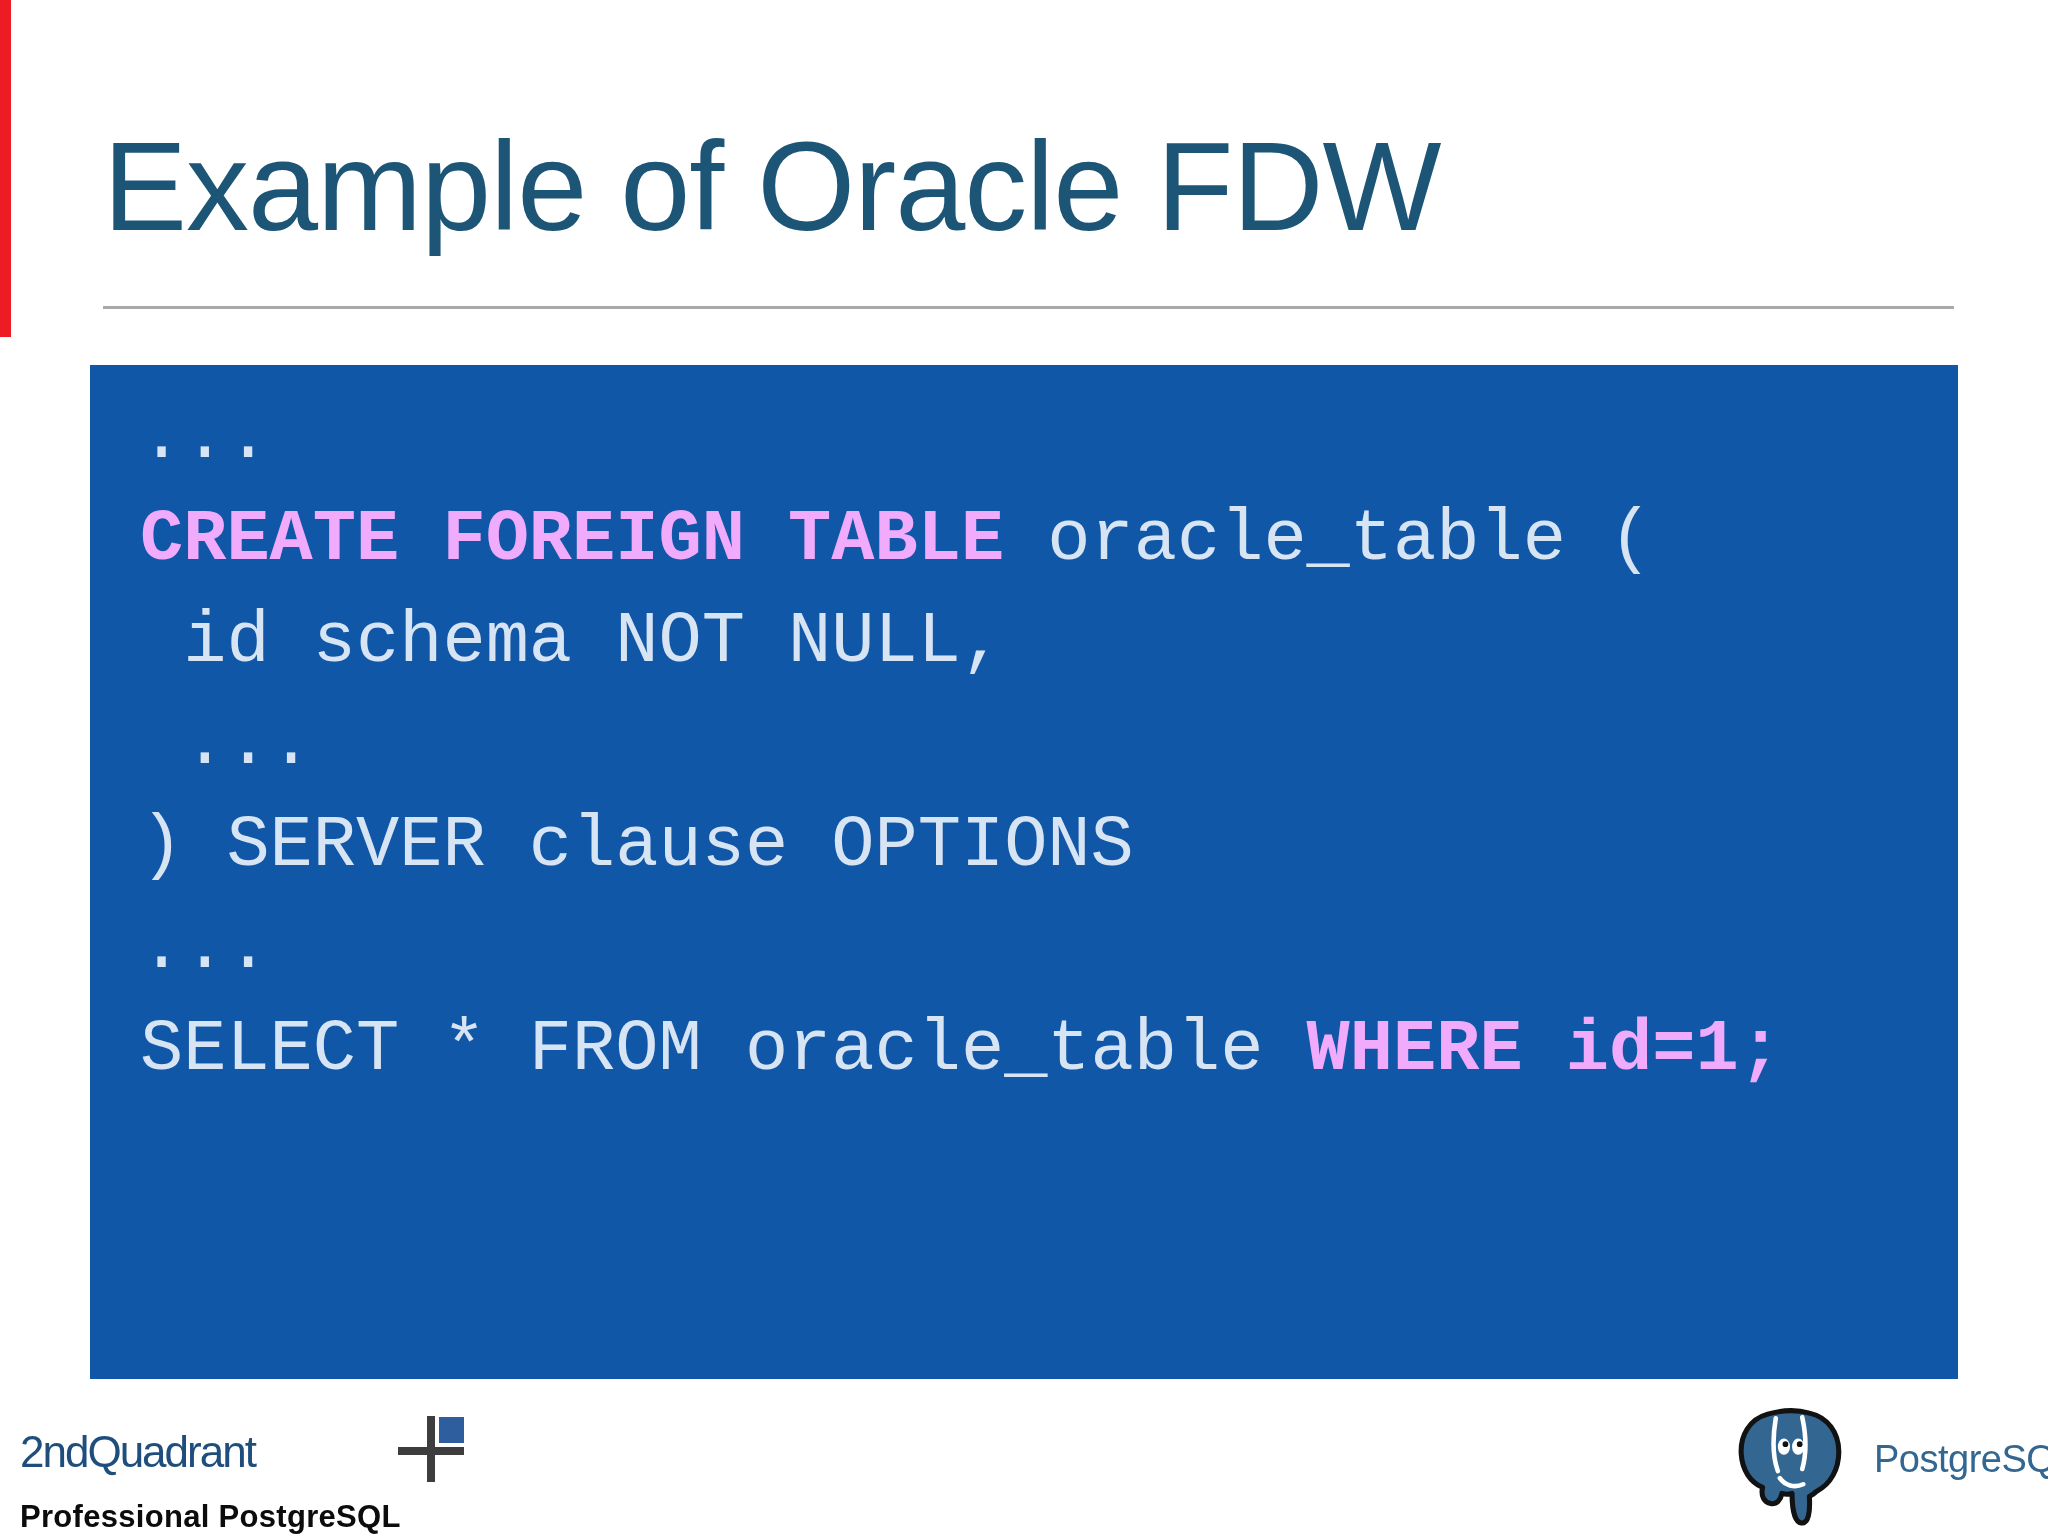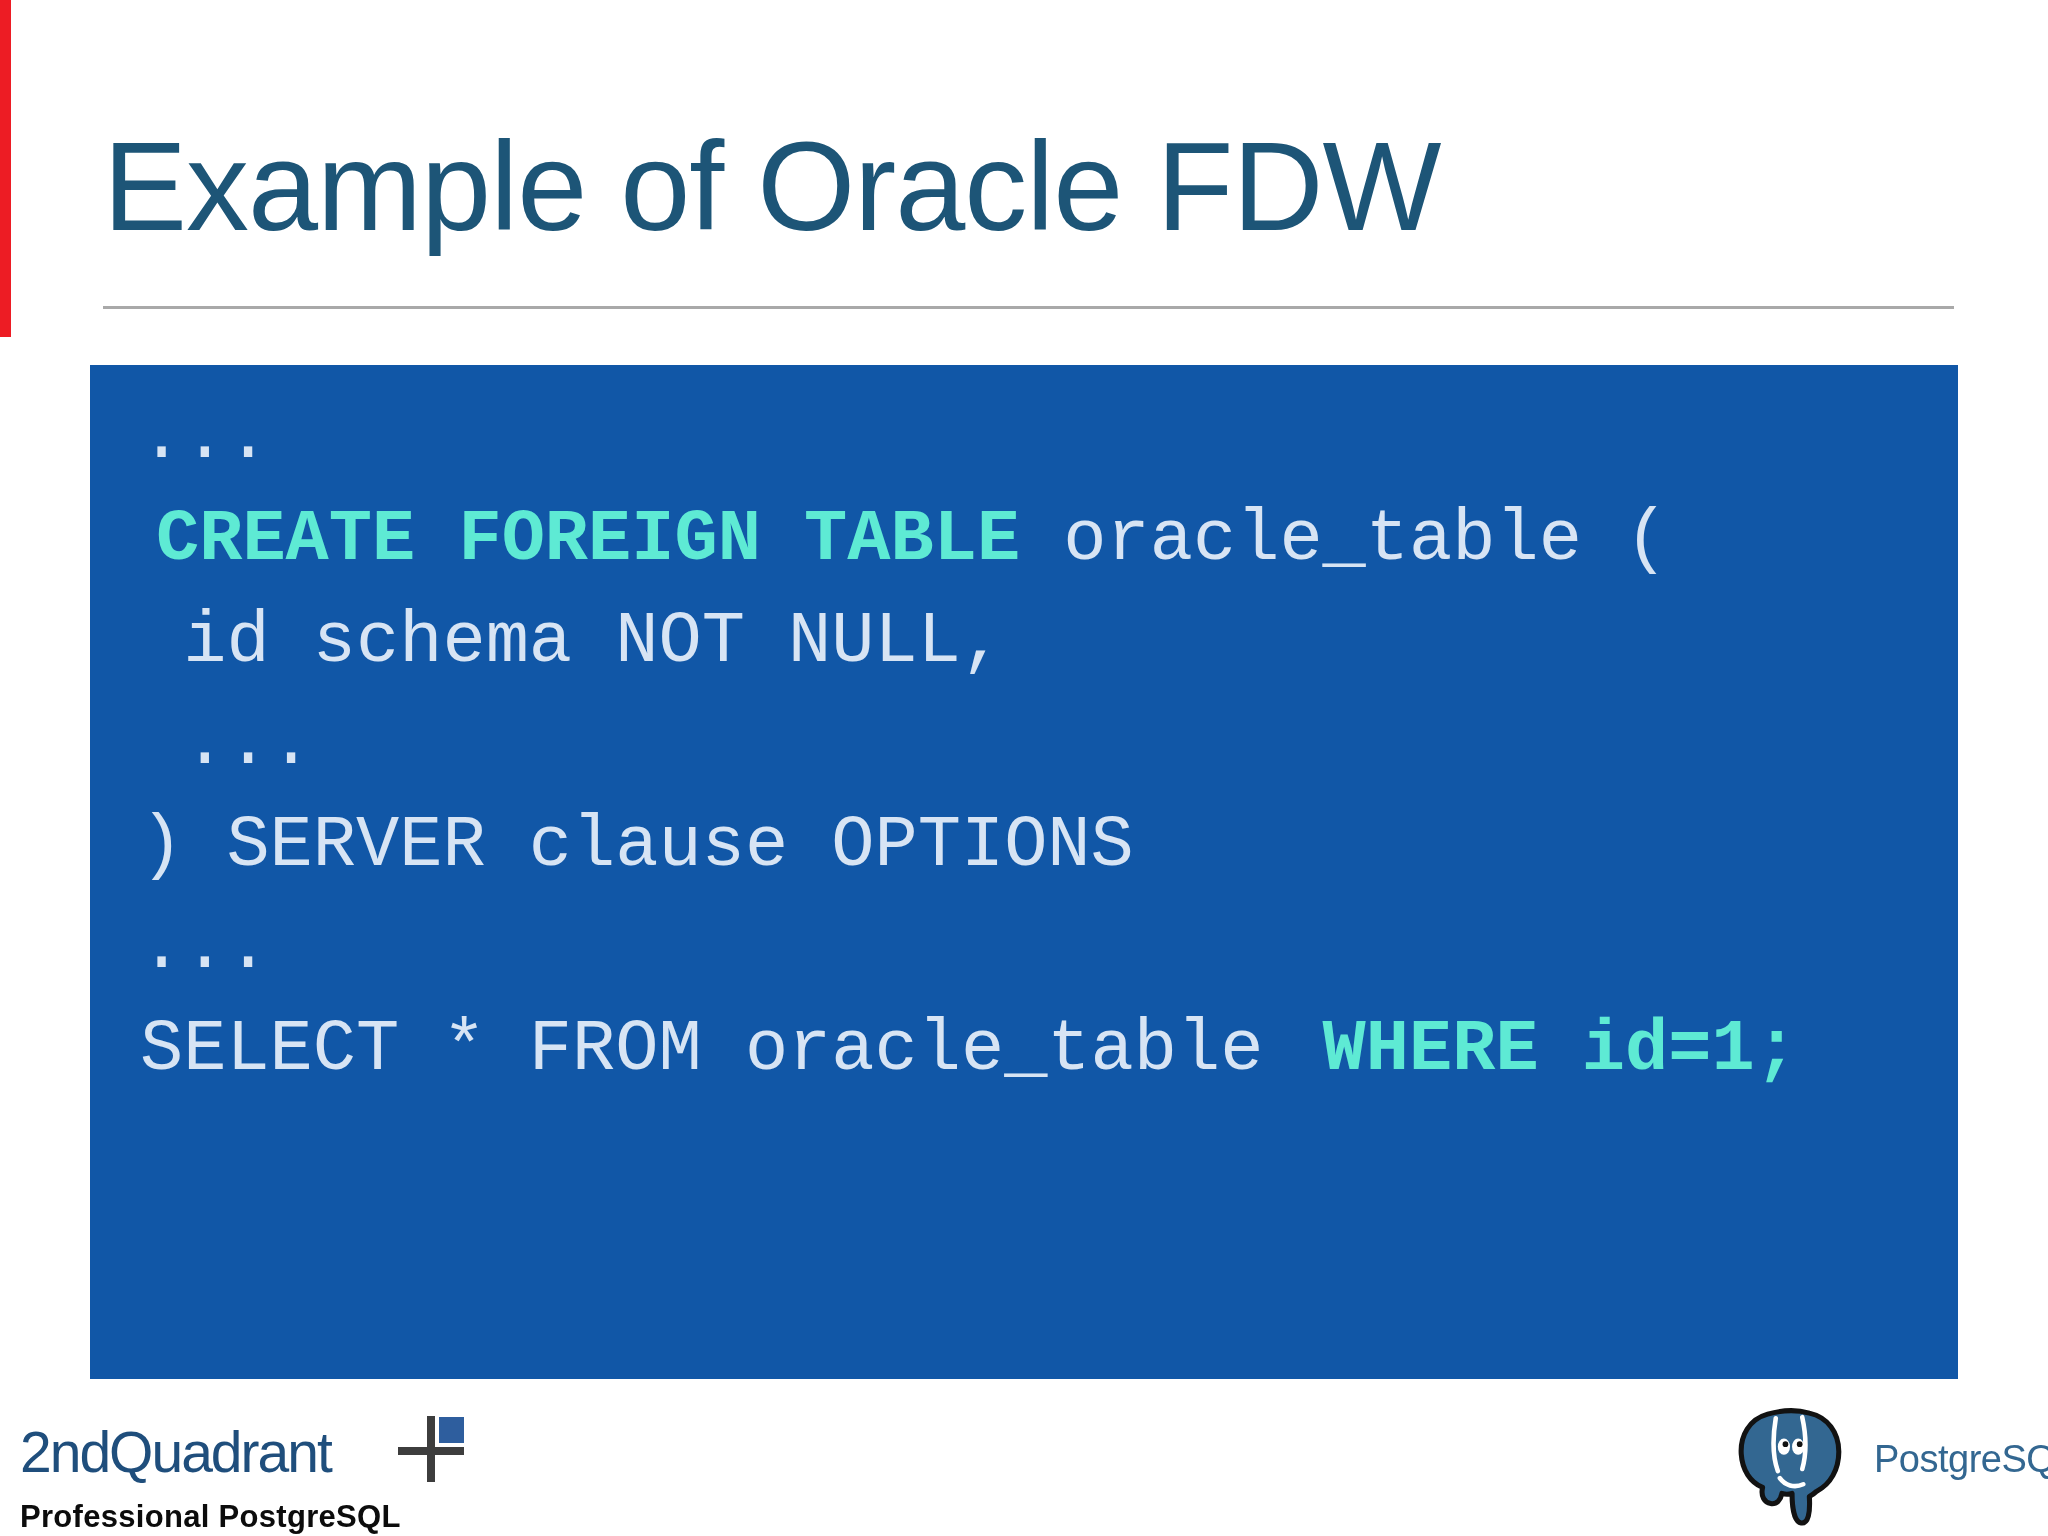--- a/index.html
+++ b/index.html
@@ -34,26 +34,26 @@
     position: absolute; left: 90px; top: 365px;
     width: 1868px; height: 1014px;
     background: #1157a7;
     padding: 22px 0 0 50px;
   }
   .code-line {
     font-family: "Liberation Mono", monospace;
     font-size: 72px; line-height: 102px;
     color: #d7e4f4; white-space: pre;
   }
-  .code-line .kw { font-weight: bold; color: #5eead4; margin-left: 16px; }
+  .code-line .kw { font-weight: bold; color: #f0abfc; }
 
   
   .brand { position: absolute; left: 20px; top: 1421px; }
   .brand-name {
-    font-size: 57px; line-height: 62px; letter-spacing: -2px;
+    font-size: 44px; line-height: 62px; letter-spacing: -2px;
     color: #1f4e7c; white-space: nowrap;
   }
   .brand-tagline {
     font-size: 31px; font-weight: bold; letter-spacing: 0.3px;
     color: #0c0c0c; margin-top: 16px; white-space: nowrap;
   }
   .cross { position: absolute; left: 398px; top: 1416px; width: 66px; height: 66px; }
   .cross-v { position: absolute; left: 29px; top: 0; width: 8px; height: 66px; background: #3d3d3d; }
   .cross-h { position: absolute; left: 0; top: 31px; width: 66px; height: 8px; background: #3d3d3d; }
   .cross-sq { position: absolute; left: 41px; top: 1px; width: 25px; height: 26px; background: #2e5e9e; }

